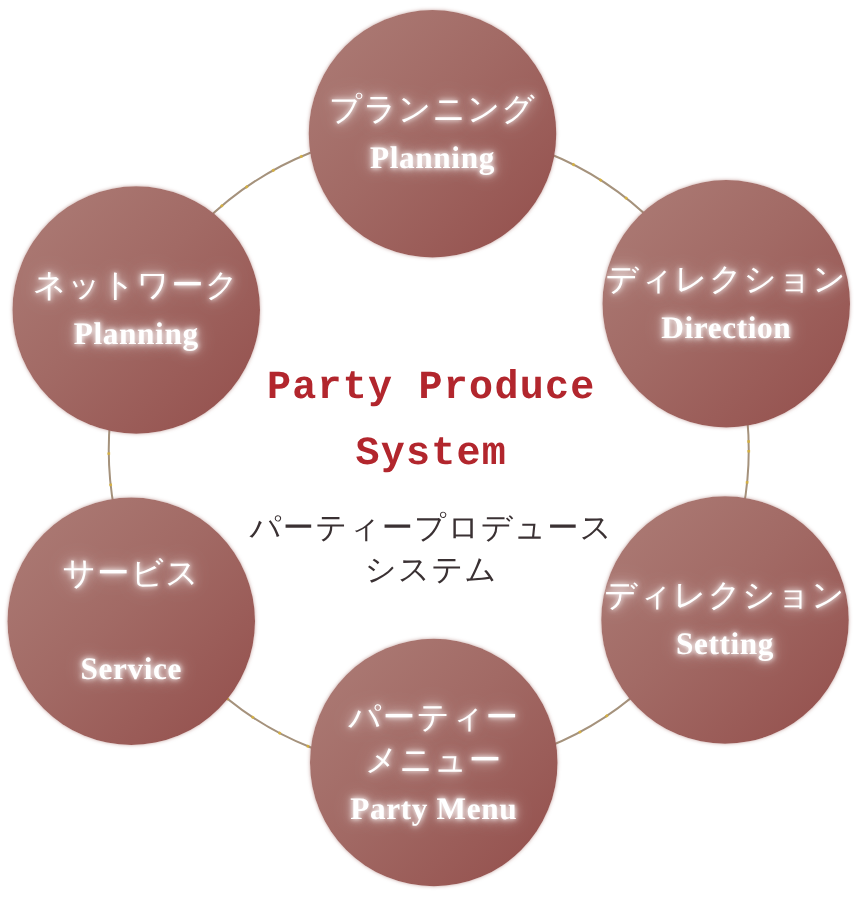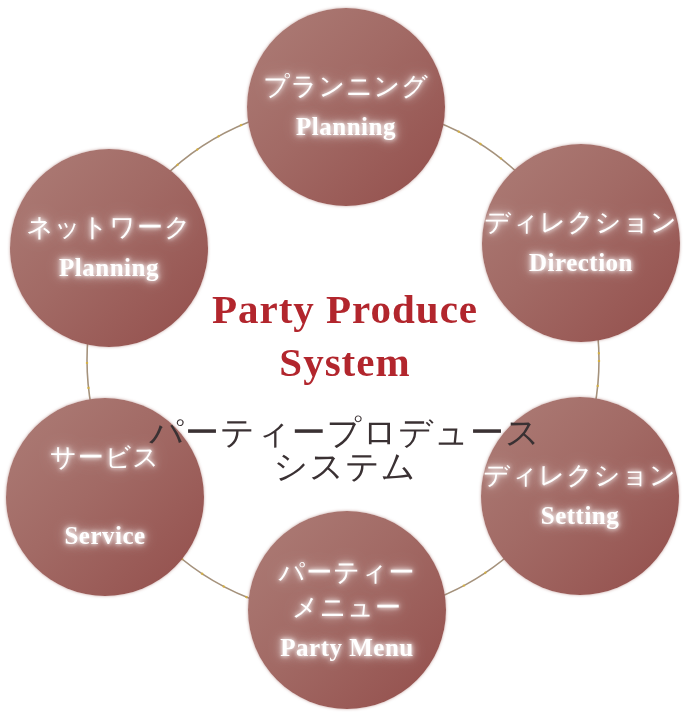--- a/index.html
+++ b/index.html
@@ -53,21 +53,21 @@
     z-index: 2;
     text-align: center;
   }
   .node .jp {
     display: block;
     color: var(--node-text, #ffffff);
     font-size: 26px;
     font-weight: 500;
     letter-spacing: 1px;
     line-height: 1.25;
-    font-family: Liberation Mono, monospace;
+    font-family: Liberation Serif, serif;
     text-shadow: 0 0 4px #ffffff, 0 0 9px rgba(255,255,255,0.85), 0 0 18px rgba(255,255,255,0.5);
   }
   .node .en {
     display: block;
     color: var(--node-text, #ffffff);
     font-family: "Liberation Serif", serif;
     font-weight: bold;
     font-size: 25px;
     letter-spacing: 0.5px;
     line-height: 1.2;
@@ -84,31 +84,31 @@
   .center-text {
     position: absolute;
     left: 345px;
     top: 283px;
     width: 420px;
     transform: translateX(-50%);
     text-align: center;
     z-index: 3;
   }
   .center-title {
-    font-family: Liberation Serif, serif;
+    font-family: Liberation Mono, monospace;
     font-weight: bold;
-    font-size: 41px;
+    font-size: 32px;
     line-height: 53px;
     letter-spacing: 1px;
     color: var(--title-red, #b2262d);
   }
   .center-subtitle {
-    margin-top: 26px;
+    margin-top: 16px;
     font-family: "Liberation Sans", sans-serif;
-    font-size: 34px;
+    font-size: 25px;
     line-height: 34px;
     letter-spacing: 1px;
     color: var(--subtitle-gray, #3a3133);
   }
 </style>
 </head>
 <body>
 
 <div class="stage">
 

